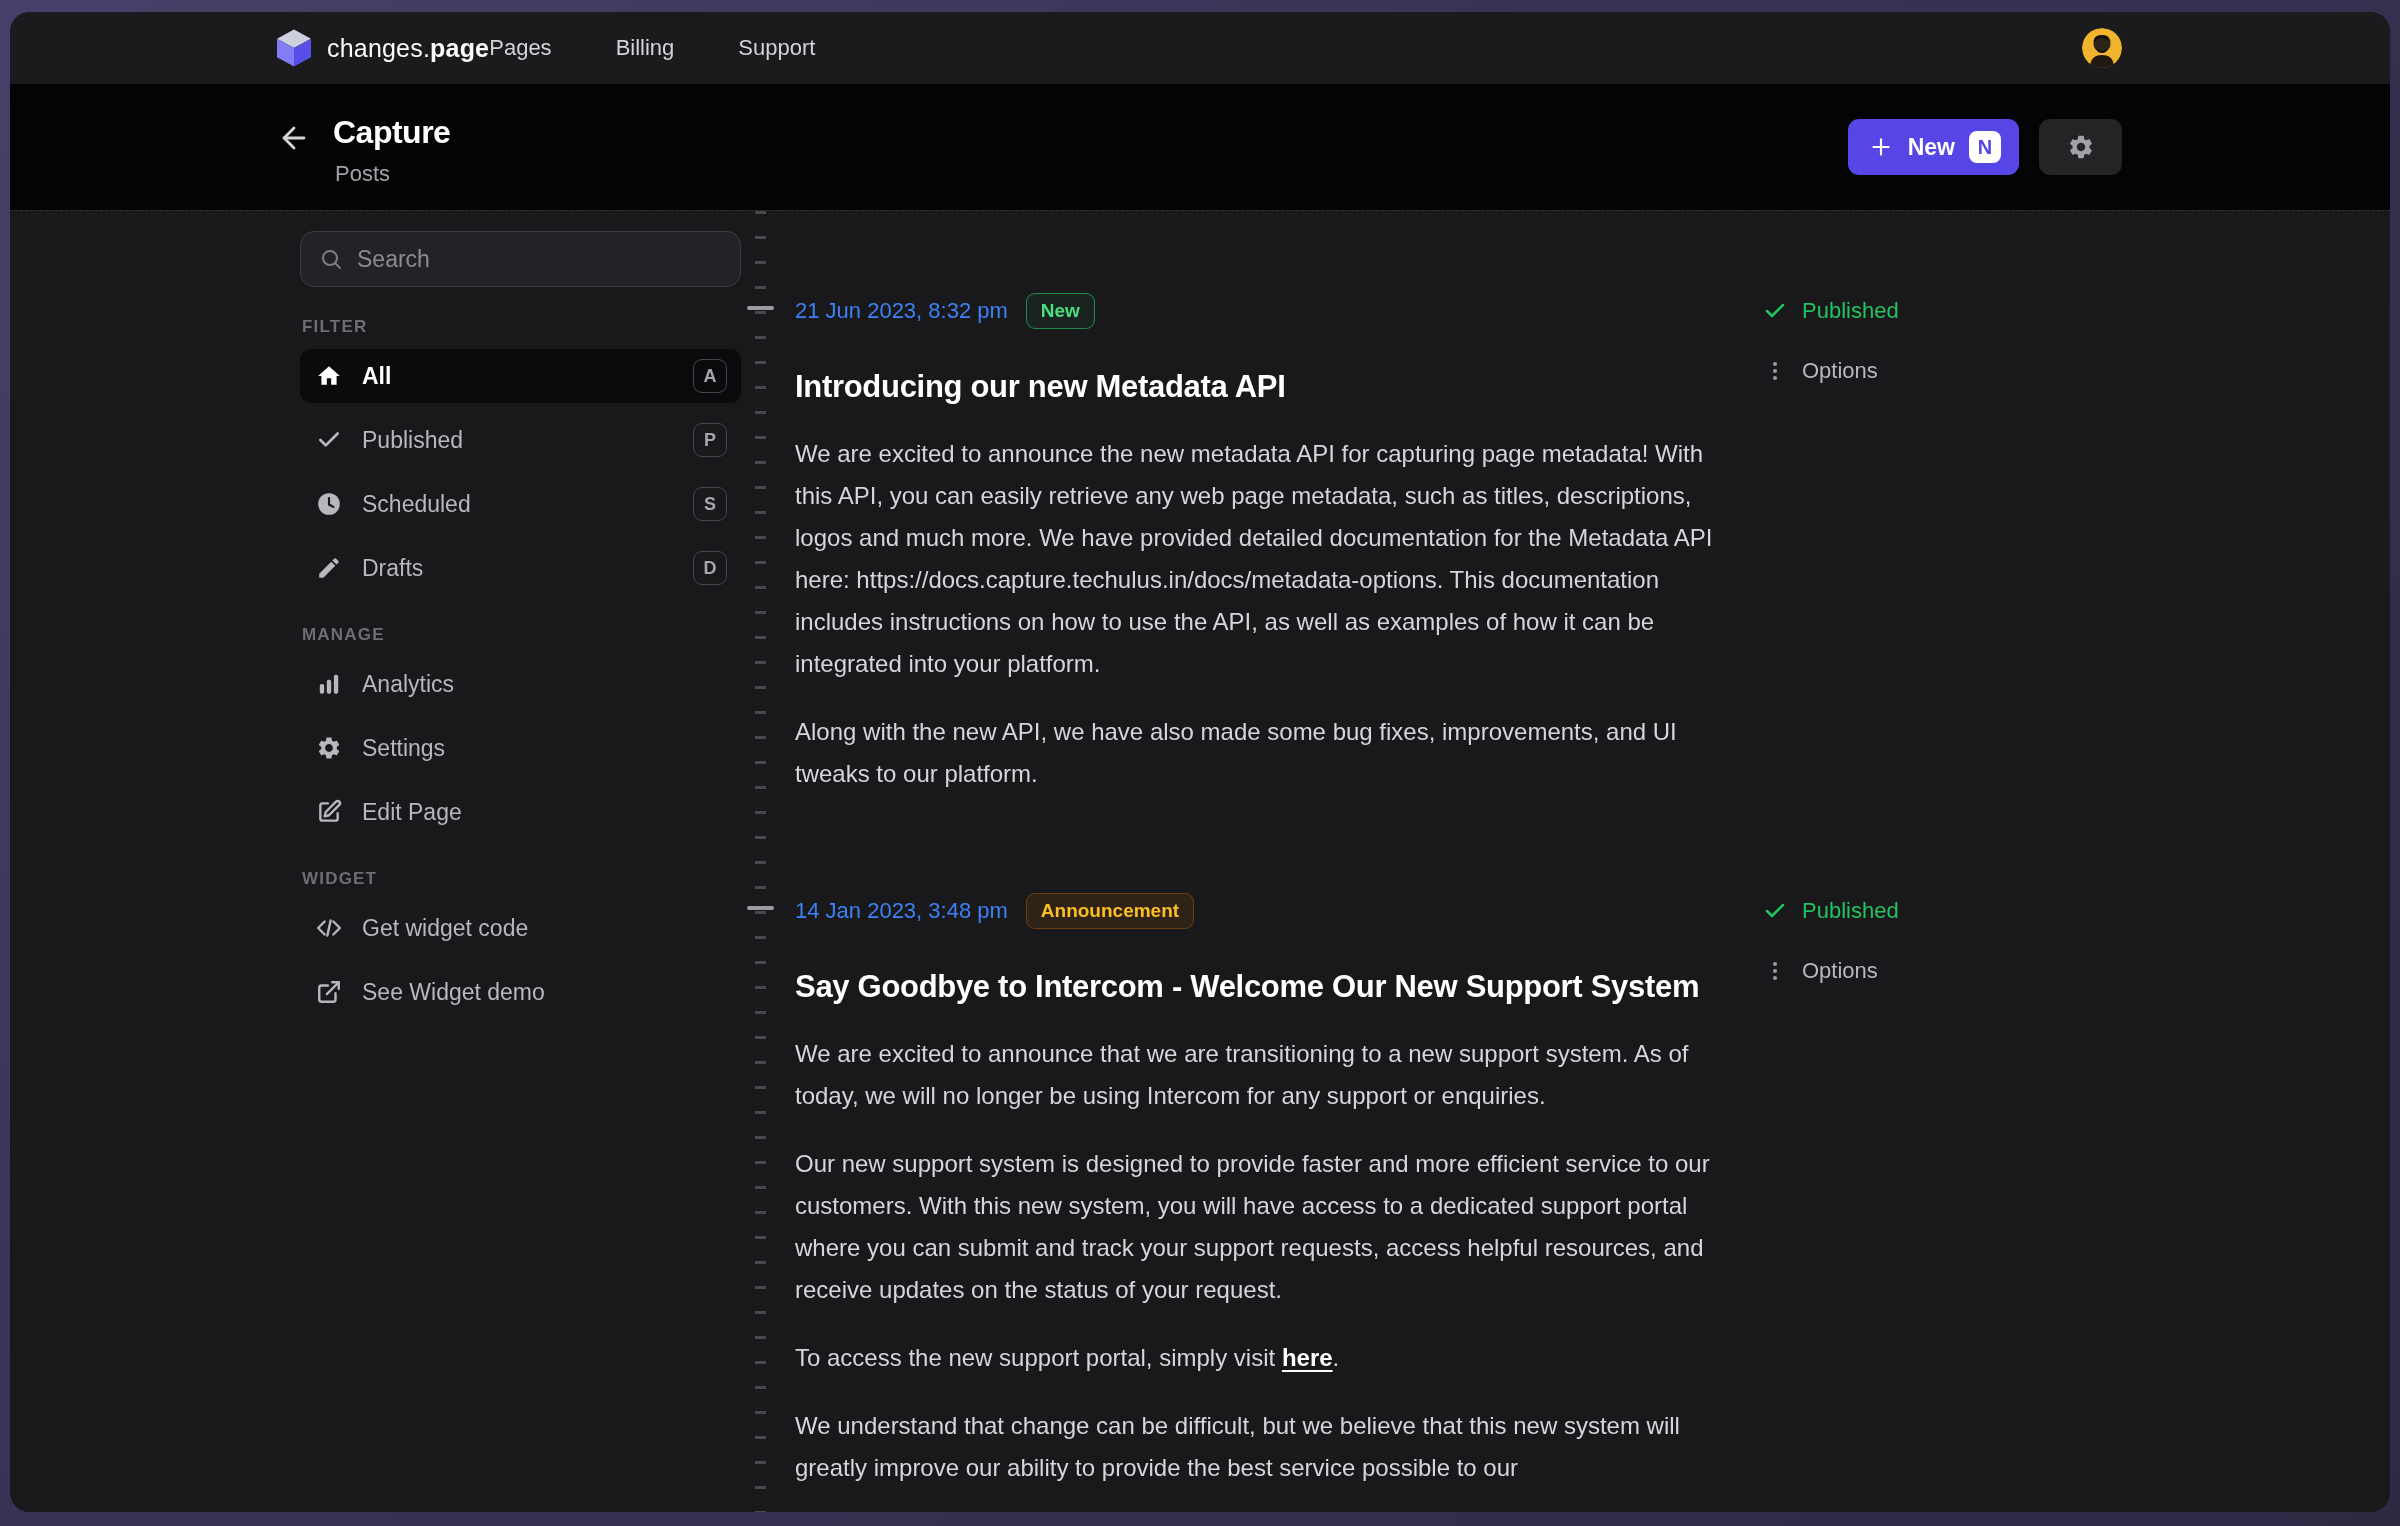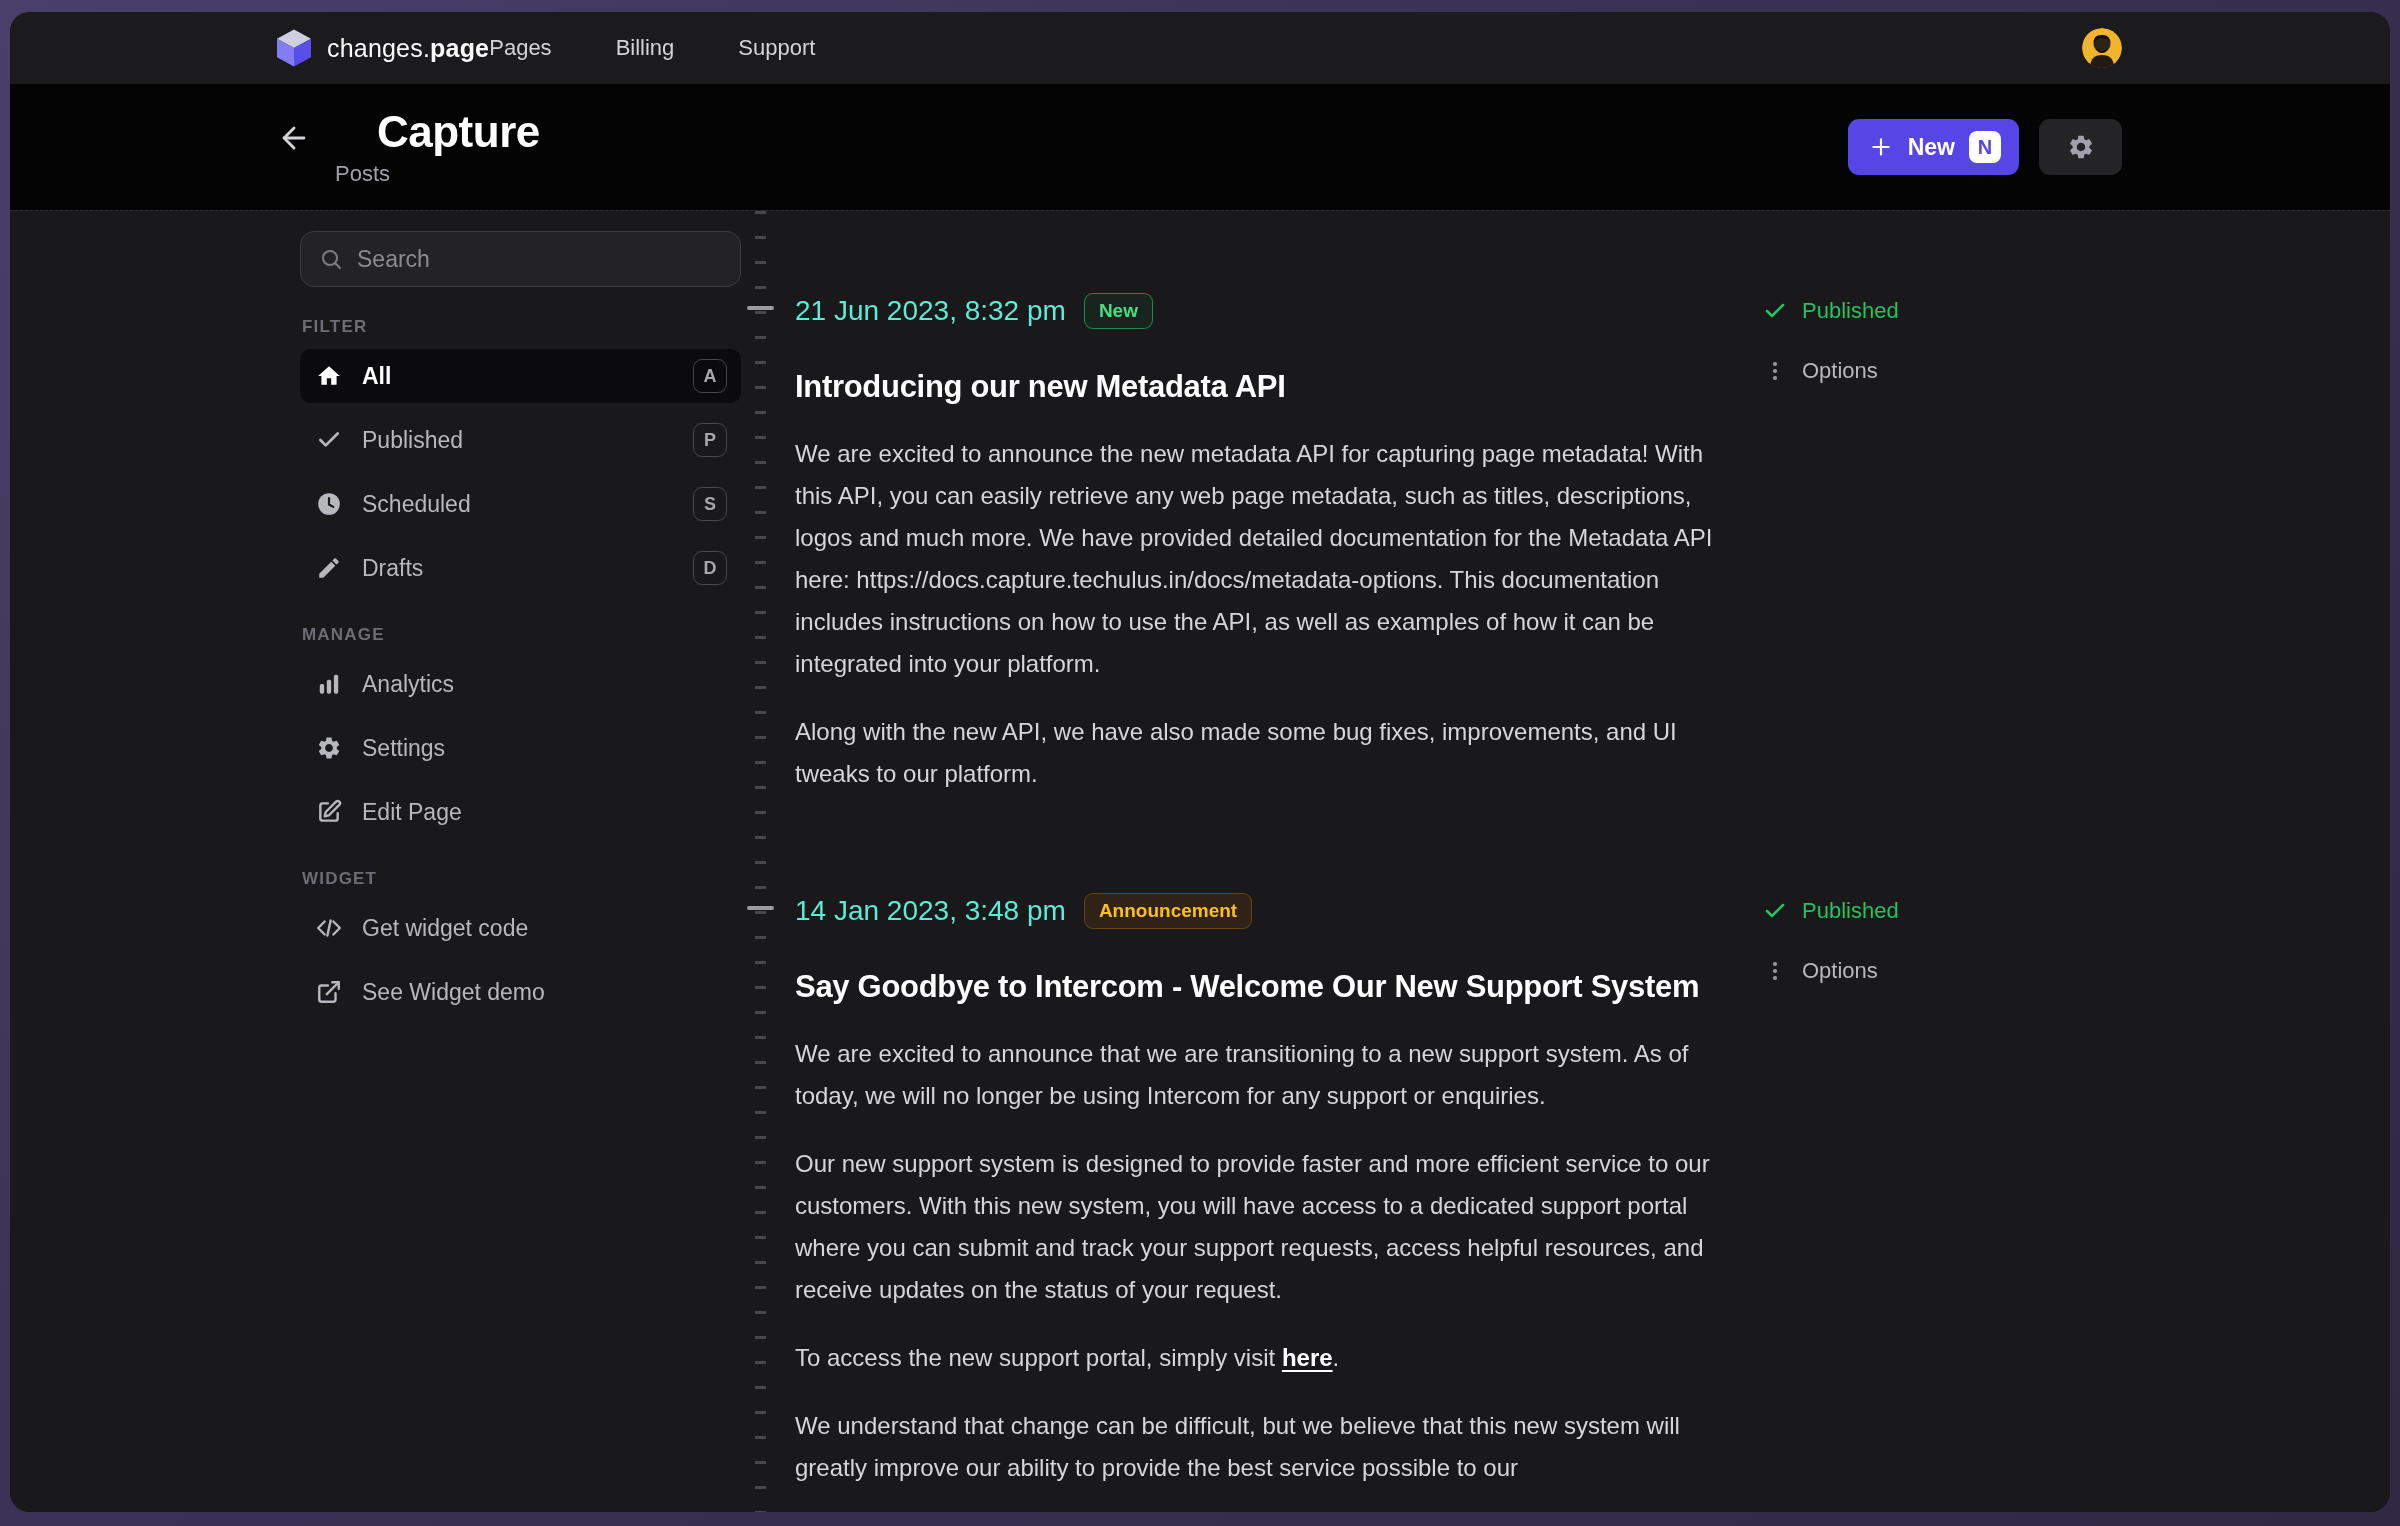--- a/index.html
+++ b/index.html
@@ -29,21 +29,21 @@
     width:40px; height:40px; border-radius:50%; overflow:hidden; cursor:pointer;
     background:#0f0e10; flex:0 0 auto;
   }
   
   .band {
     height:126px; background:#040404; flex:0 0 auto;
     display:flex; align-items:center; padding:0 268px 0 267px;
   }
   .back-btn { width:34px; height:34px; color:#d4d4d8; cursor:pointer; margin-right:22px; margin-top:-18px; }
   .titles { display:flex; flex-direction:column; }
-  .page-title { font-size:44px; font-weight:800; color:#ffffff; letter-spacing:-.5px; line-height:50px;margin-left:44px; }
+  .page-title { font-size:32px; font-weight:800; color:#ffffff; letter-spacing:-.5px; line-height:50px; }
   .page-subtitle { font-size:22px; color:#a1a1aa; font-weight:500; margin-top:4px; margin-left:2px; }
   .band-actions { display:flex; align-items:center; gap:20px; }
   .new-btn {
     height:56px; padding:0 18px 0 20px; border-radius:11px; background:#5646e5;
     display:flex; align-items:center; gap:14px; cursor:pointer; border:none;
   }
   .new-btn .plus { width:26px; height:26px; color:#ffffff; }
   .new-btn-label { color:#ffffff; font-size:23px; font-weight:600; }
   .kbd-n {
     width:32px; height:32px; border-radius:8px; background:#ffffff; color:#5646e5;
@@ -94,21 +94,21 @@
     position:absolute; left:737px; width:27px; height:4px; border-radius:2px; background:#9b9ba2;
   }
   .tl-marker.m1 { top:95px; }
   .tl-marker.m2 { top:695px; }
   
   .main { position:absolute; left:785px; right:0; top:0; bottom:0; overflow:hidden; padding-top:80px; }
   .post-row { display:flex; }
   .post-row.first { margin-bottom:96px; }
   .post-main { width:940px; flex:0 0 auto; }
   .date-row { display:flex; align-items:center; gap:18px; height:40px; margin-bottom:36px; }
-  .post-date { font-size:28px; color:#5eead4; font-weight:500; }
+  .post-date { font-size:22px; color:#3b82f6; font-weight:500; }
   .badge {
     font-size:19px; font-weight:600; padding:6px 14px; border-radius:9px; line-height:22px;
   }
   .badge.new { color:#4ade80; border:1px solid rgba(34,197,94,.65); background:rgba(34,197,94,.07); }
   .badge.announcement { color:#fbbf24; border:1px solid rgba(217,119,6,.35); background:rgba(217,119,6,.12); }
   .post-title { font-size:31px; line-height:40px; font-weight:800; color:#ffffff; letter-spacing:-.3px; margin-bottom:26px; }
   .post-body p { font-size:24px; line-height:42px; color:#d6d6da; margin-bottom:26px; }
   .post-body p:last-child { margin-bottom:0; }
   .body-link { color:#ffffff; font-weight:600; text-decoration:underline; text-underline-offset:4px; cursor:pointer; }
   .post-meta { margin-left:28px; padding-top:2px; flex:0 0 auto; }

